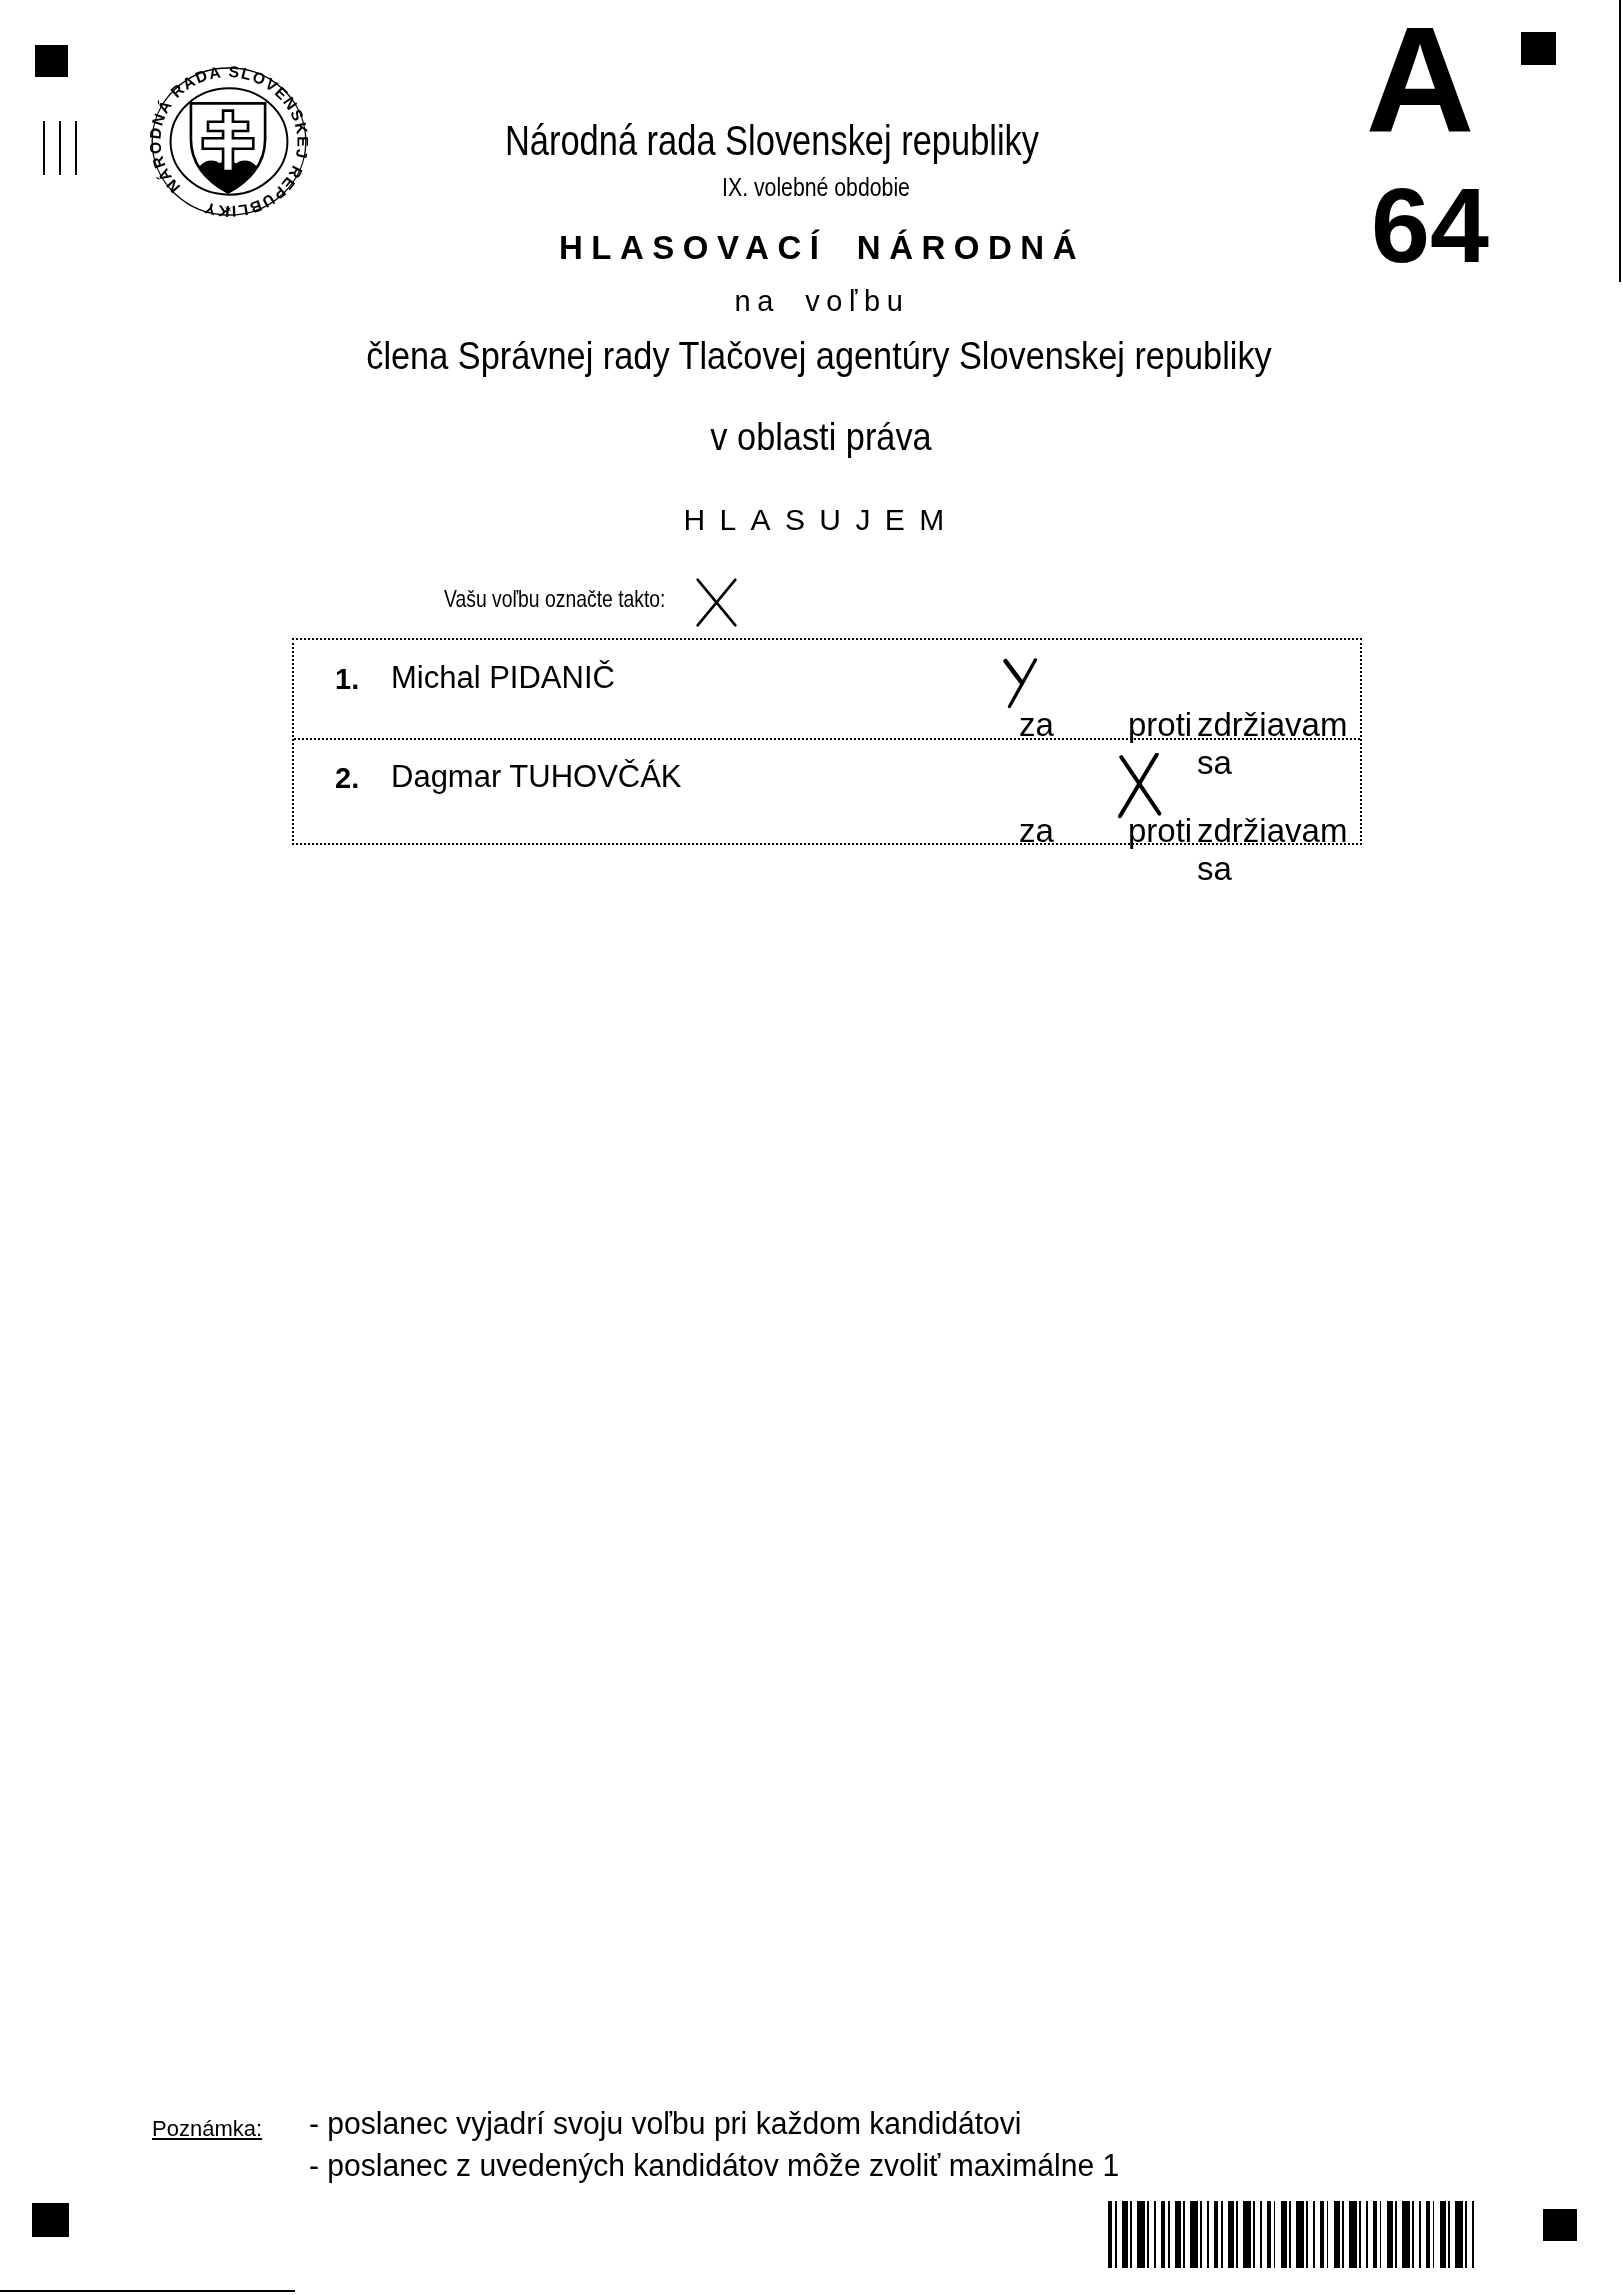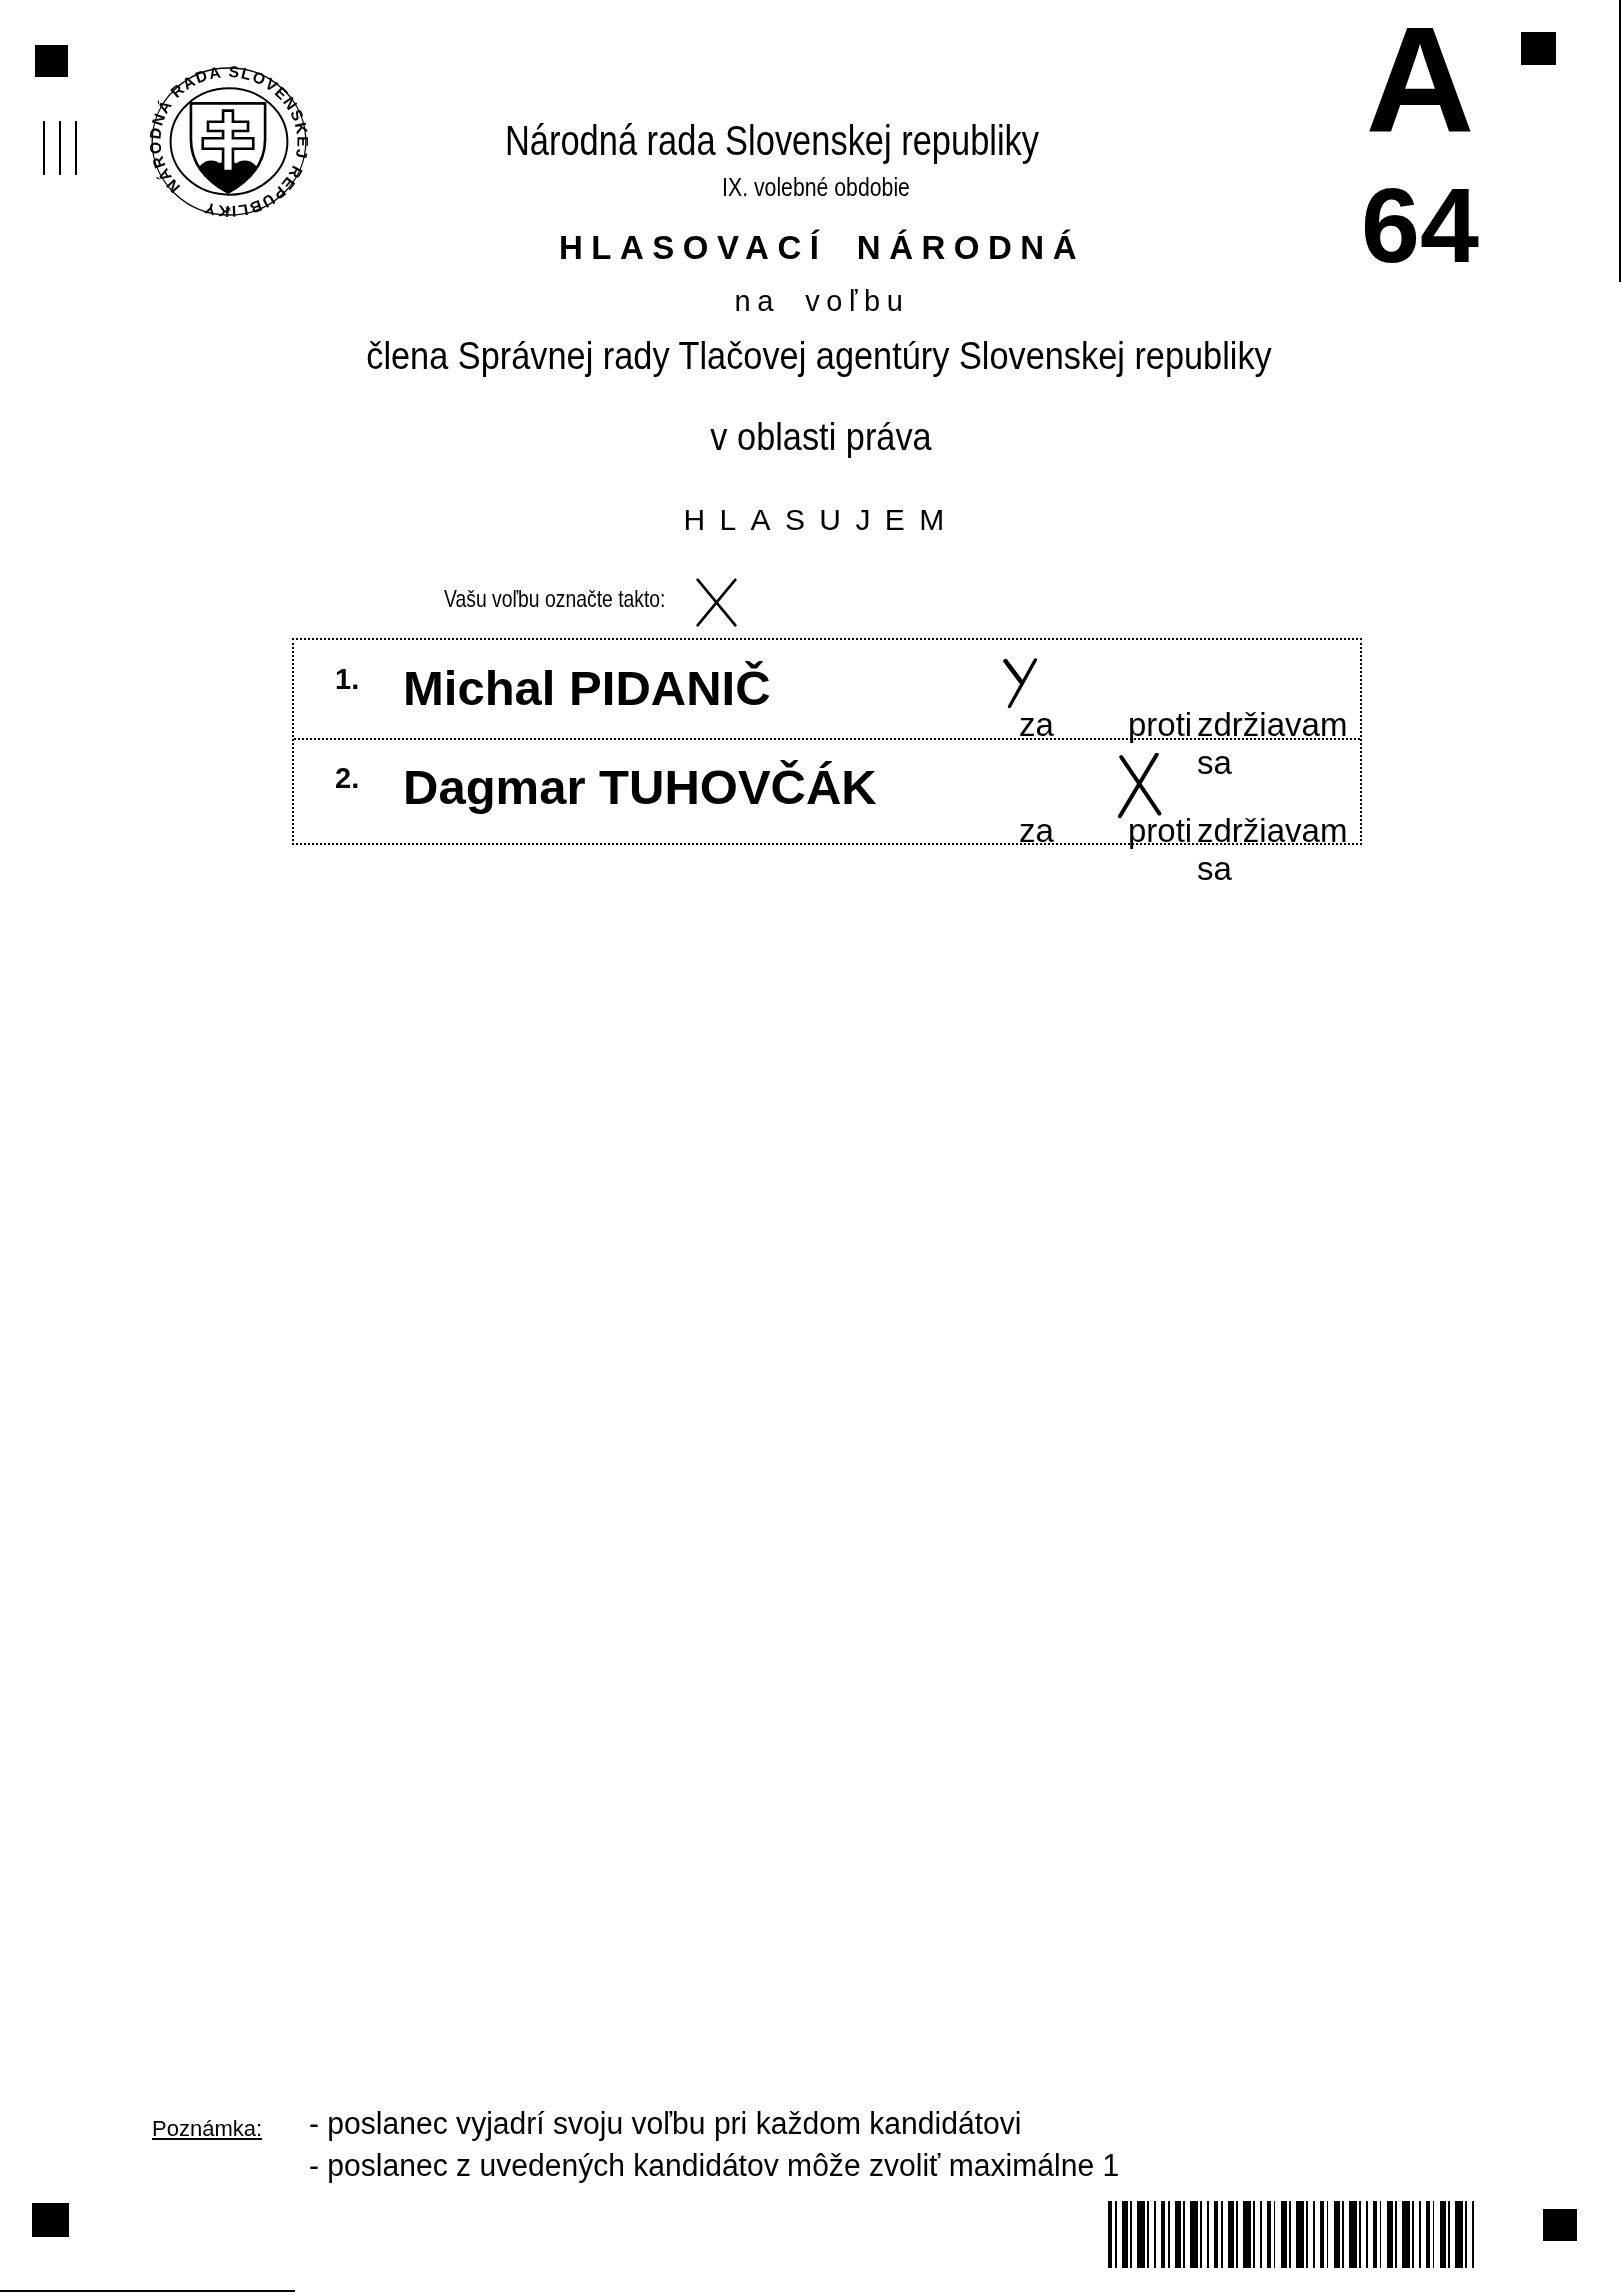--- a/index.html
+++ b/index.html
@@ -14,29 +14,29 @@
   .sq{position:absolute;background:#000;}
   .vline{position:absolute;background:#000;width:2px;}
   .org-title{font-size:42px;--sx:.82;}
   .term{font-size:25px;--sx:.85;}
   .doc-title{font-size:33px;font-weight:bold;letter-spacing:8.5px;word-spacing:11.8px;}
   .subtitle{font-size:29px;letter-spacing:6.6px;word-spacing:10.5px;}
   .elect{font-size:39px;--sx:.88;}
   .area{font-size:39px;--sx:.88;}
   .vote-head{font-size:30px;font-weight:normal;letter-spacing:14.4px;}
   .ballot-letter{font-size:151px;font-weight:bold;line-height:1;text-align:center;width:138px;}
-  .ballot-number{font-size:106px;font-weight:bold;line-height:1;text-align:center;width:138px;}
+  .ballot-number{font-size:106px;font-weight:bold;line-height:1;text-align:right;width:138px;}
   .voter-box{position:absolute;left:1257px;top:489px;width:320px;height:133px;border:2.6px solid #000;
              display:flex;flex-direction:column;align-items:center;justify-content:center;}
   .voter-box .nm{font-size:34px;font-weight:bold;line-height:1.18;}
   .instruction{font-size:23.6px;--sx:.82;}
   .cand-box{position:absolute;left:292px;top:638px;width:1066px;height:203px;border:2px dotted #000;}
   .cand-divider{position:absolute;left:0;top:98px;width:100%;border-top:2px dotted #000;}
   .cand-num{font-size:29px;font-weight:bold;--sx:.8;}
-  .cand-name{font-size:49px;font-weight:bold;margin-left:12px;--sx:.7;}
+  .cand-name{font-size:31px;font-weight:normal;--sx:.7;}
   .opt{font-size:33px;--sx:.88;}
   .note-label{font-size:22px;text-decoration:underline;}
   .note-line{font-size:31px;--sx:.97;}
   .barcode{position:absolute;left:1108px;top:2201px;width:368px;height:67px;
     background:repeating-linear-gradient(90deg,
       #000 0 3.9px,#fff 3.9px 6.6px,#000 6.6px 8.5px,#fff 8.5px 14.4px,
       #000 14.4px 19.7px,#fff 19.7px 22px,#000 22px 24px,#fff 24px 29px,
       #000 29px 37px,#fff 37px 39px,#000 39px 41px,#fff 41px 46px,
       #000 46px 48px,#fff 48px 53px);}
   svg text{font-family:"Liberation Sans","DejaVu Sans",sans-serif;}

